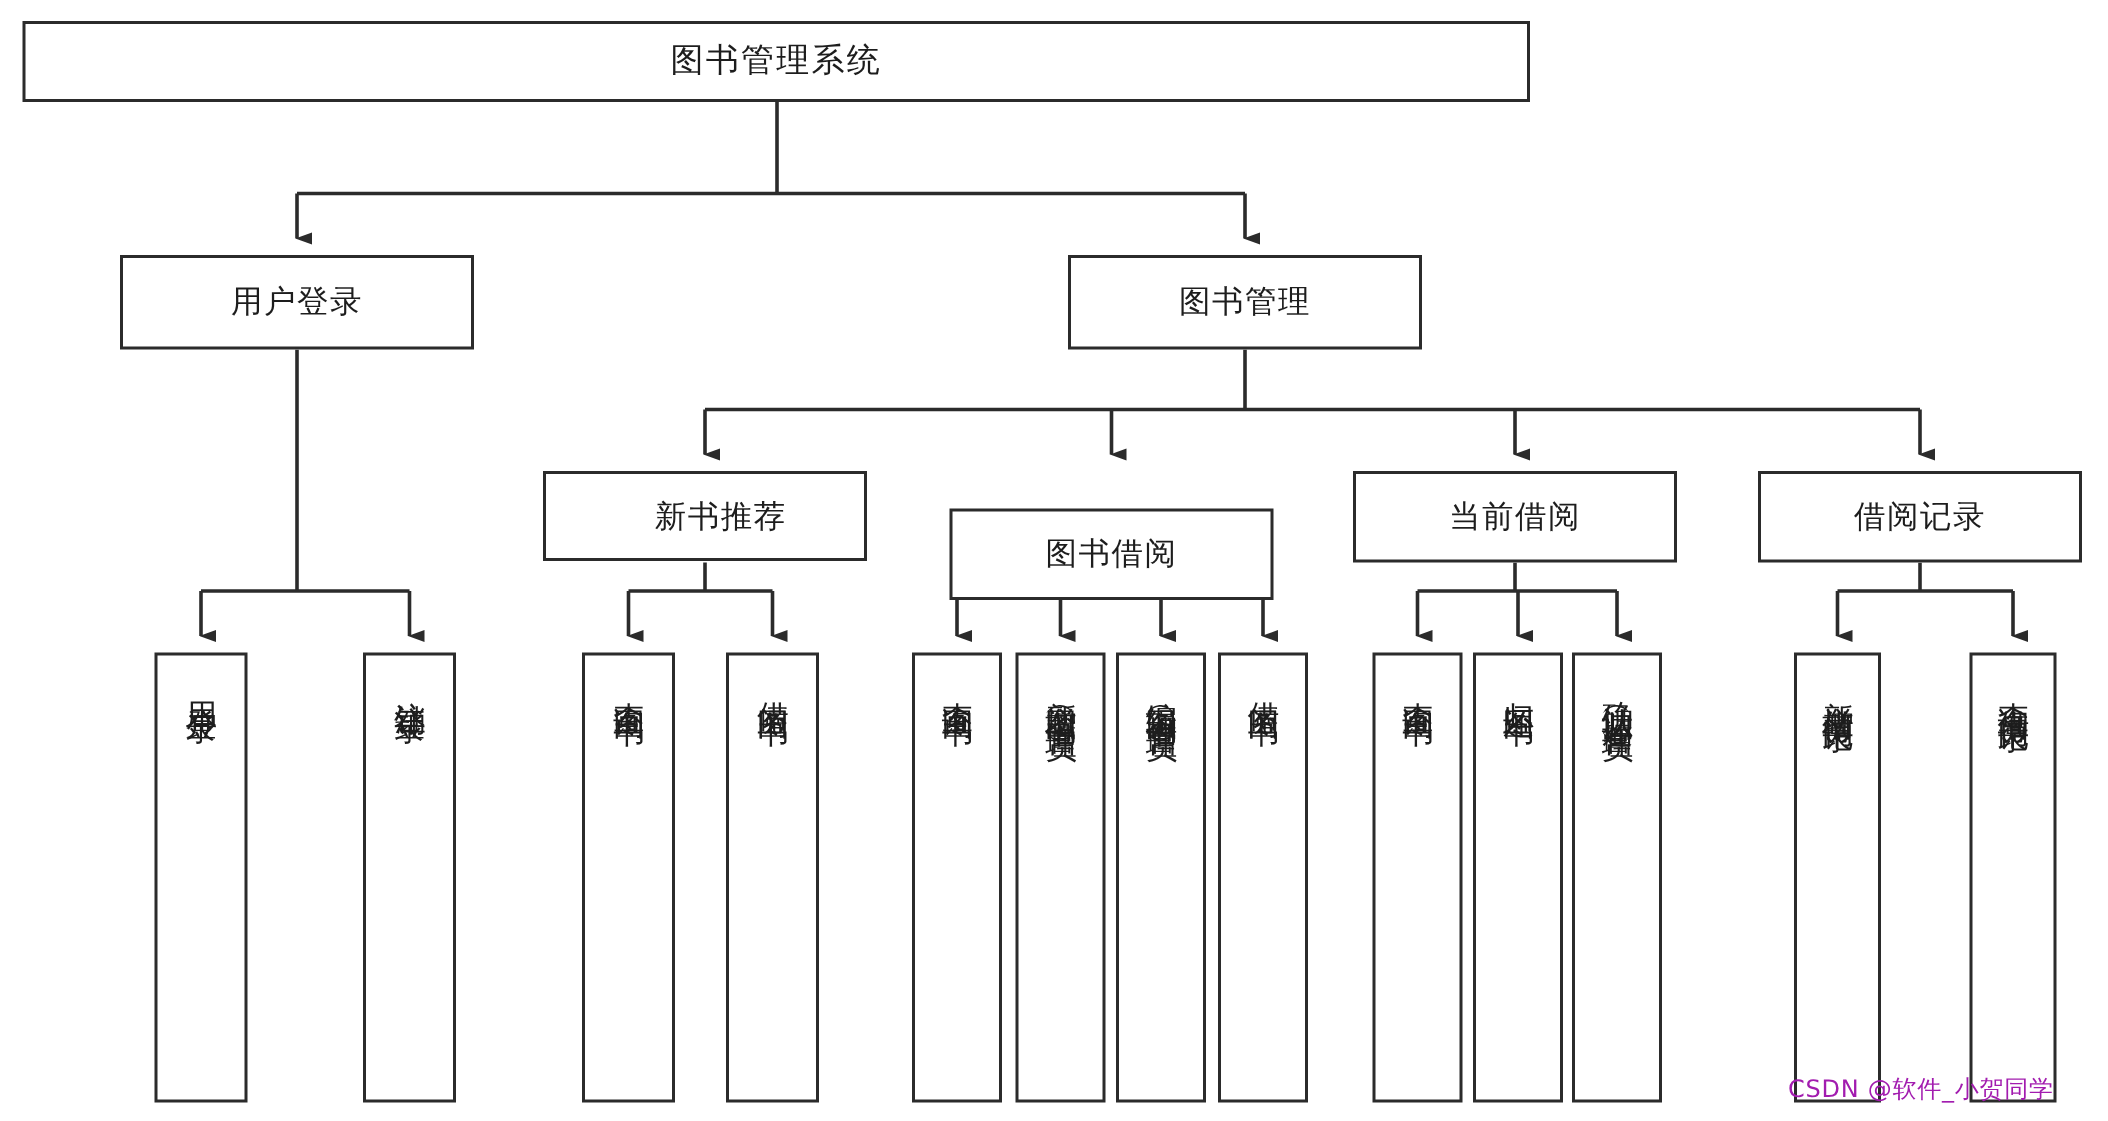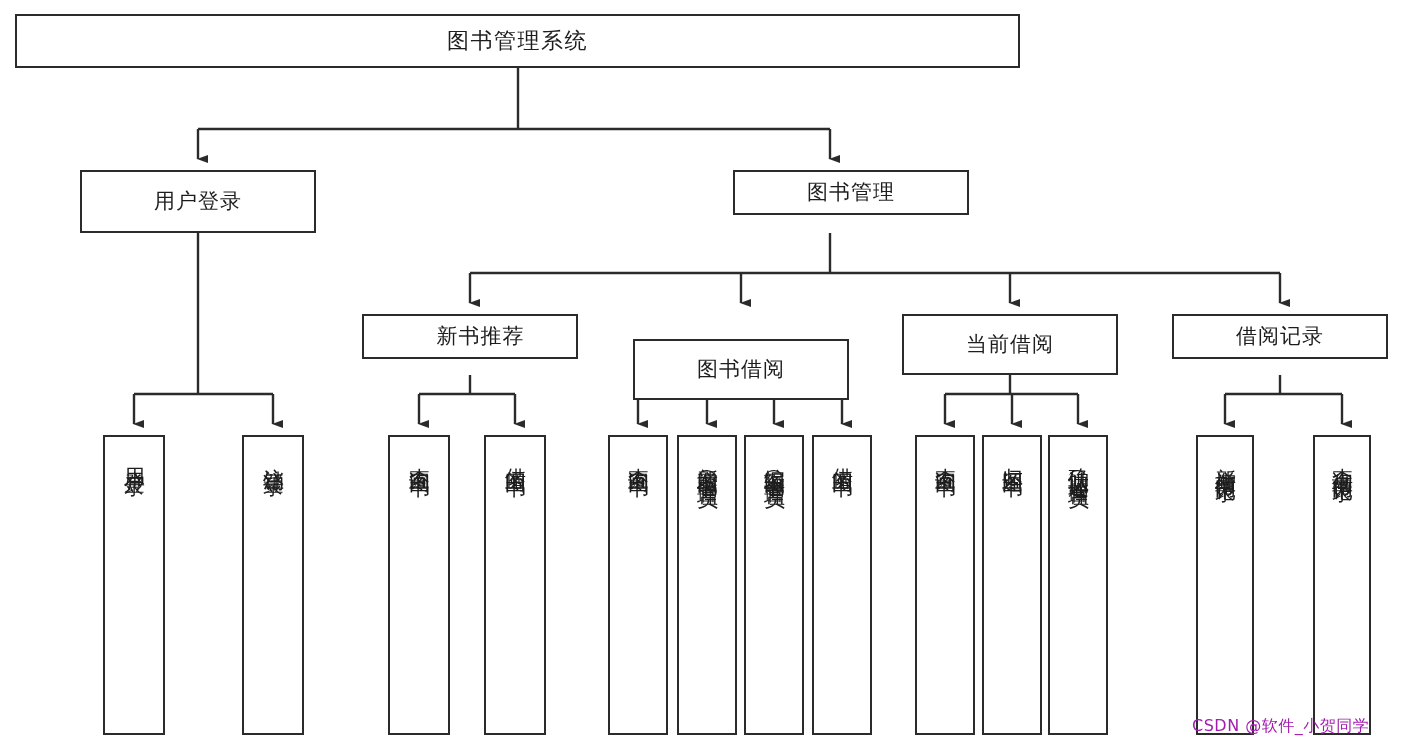--- a/index.html
+++ b/index.html
@@ -122,33 +122,33 @@
       </g>
   </svg>
 
   <div id="node-layer">
       <div class="node horiz root" style="left: 15px; top: 14px; width: 1005px; height: 54px;">
         <span class="node-label">图书管理系统</span>
       </div>
       <div class="node horiz" style="left: 80px; top: 170px; width: 236px; height: 63px;">
         <span class="node-label">用户登录</span>
       </div>
-      <div class="node horiz" style="left: 712px; top: 170px; width: 236px; height: 45px; margin-left: 21px;">
+      <div class="node horiz" style="left: 712px; top: 170px; width: 236px; height: 63px;">
         <span class="node-label">图书管理</span>
       </div>
-      <div class="node horiz" style="left: 362px; top: 314px; width: 216px; height: 45px; padding-left: 21px;">
+      <div class="node horiz" style="left: 362px; top: 314px; width: 216px; height: 60px; padding-left: 21px;">
         <span class="node-label">新书推荐</span>
       </div>
       <div class="node horiz" style="left: 633px; top: 314px; width: 216px; height: 61px; margin-top: 25px;">
         <span class="node-label">图书借阅</span>
       </div>
       <div class="node horiz" style="left: 902px; top: 314px; width: 216px; height: 61px;">
         <span class="node-label">当前借阅</span>
       </div>
-      <div class="node horiz" style="left: 1172px; top: 314px; width: 216px; height: 45px;">
+      <div class="node horiz" style="left: 1172px; top: 314px; width: 216px; height: 61px;">
         <span class="node-label">借阅记录</span>
       </div>
       <div class="node vert" style="left: 103px; top: 435px; width: 62px; height: 300px;">
         <span class="node-label">用户登录</span>
       </div>
       <div class="node vert" style="left: 242px; top: 435px; width: 62px; height: 300px;">
         <span class="node-label">注销登录</span>
       </div>
       <div class="node vert" style="left: 388px; top: 435px; width: 62px; height: 300px;">
         <span class="node-label">查询图书</span>

